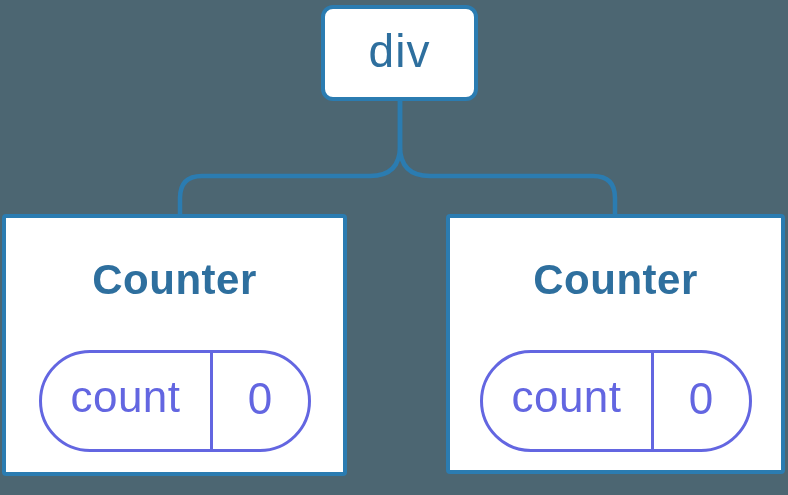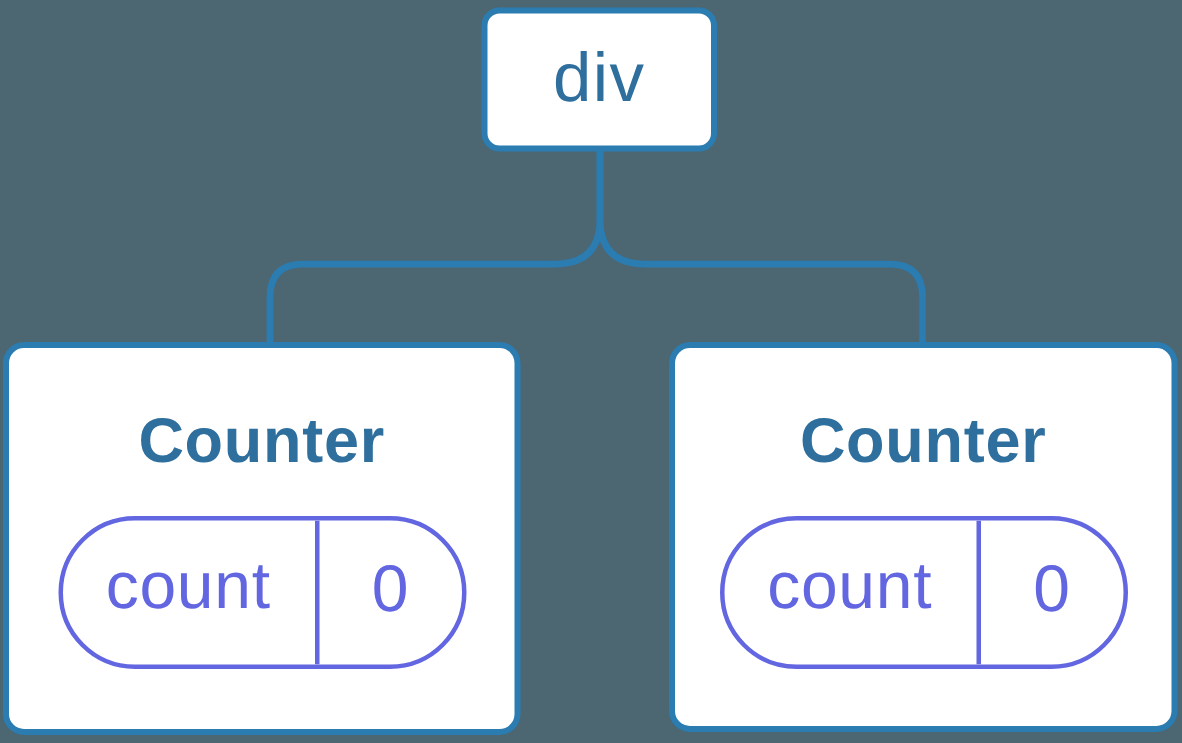--- a/index.html
+++ b/index.html
@@ -36,23 +36,23 @@
     left:321px;top:5px;width:157px;height:96px;
     border-radius:12px;
     display:flex;align-items:center;justify-content:center;
   }
   .root-node .node-label{
     color:var(--label-text);
     font-size:46px;font-weight:500;letter-spacing:1px;
     padding-bottom:4px;
   }
   .counter-node{
-    top:228px;height:262px;
-    border-radius:14px;
-    display:flex;flex-direction:column;align-items:center;
+    top:214px;height:262px;
+    border-radius:4px;
+    display:flex;flex-direction:column;align-items:center;gap:20px;
   }
   .counter-node.left{left:2px;width:345px;}
   .counter-node.right{left:446px;width:339px;height:260px;}
   .counter-title{
     margin-top:38px;
     color:var(--label-text);
     font-size:42px;font-weight:600;letter-spacing:0.5px;
     line-height:1.15;
   }
   .state-pill{

